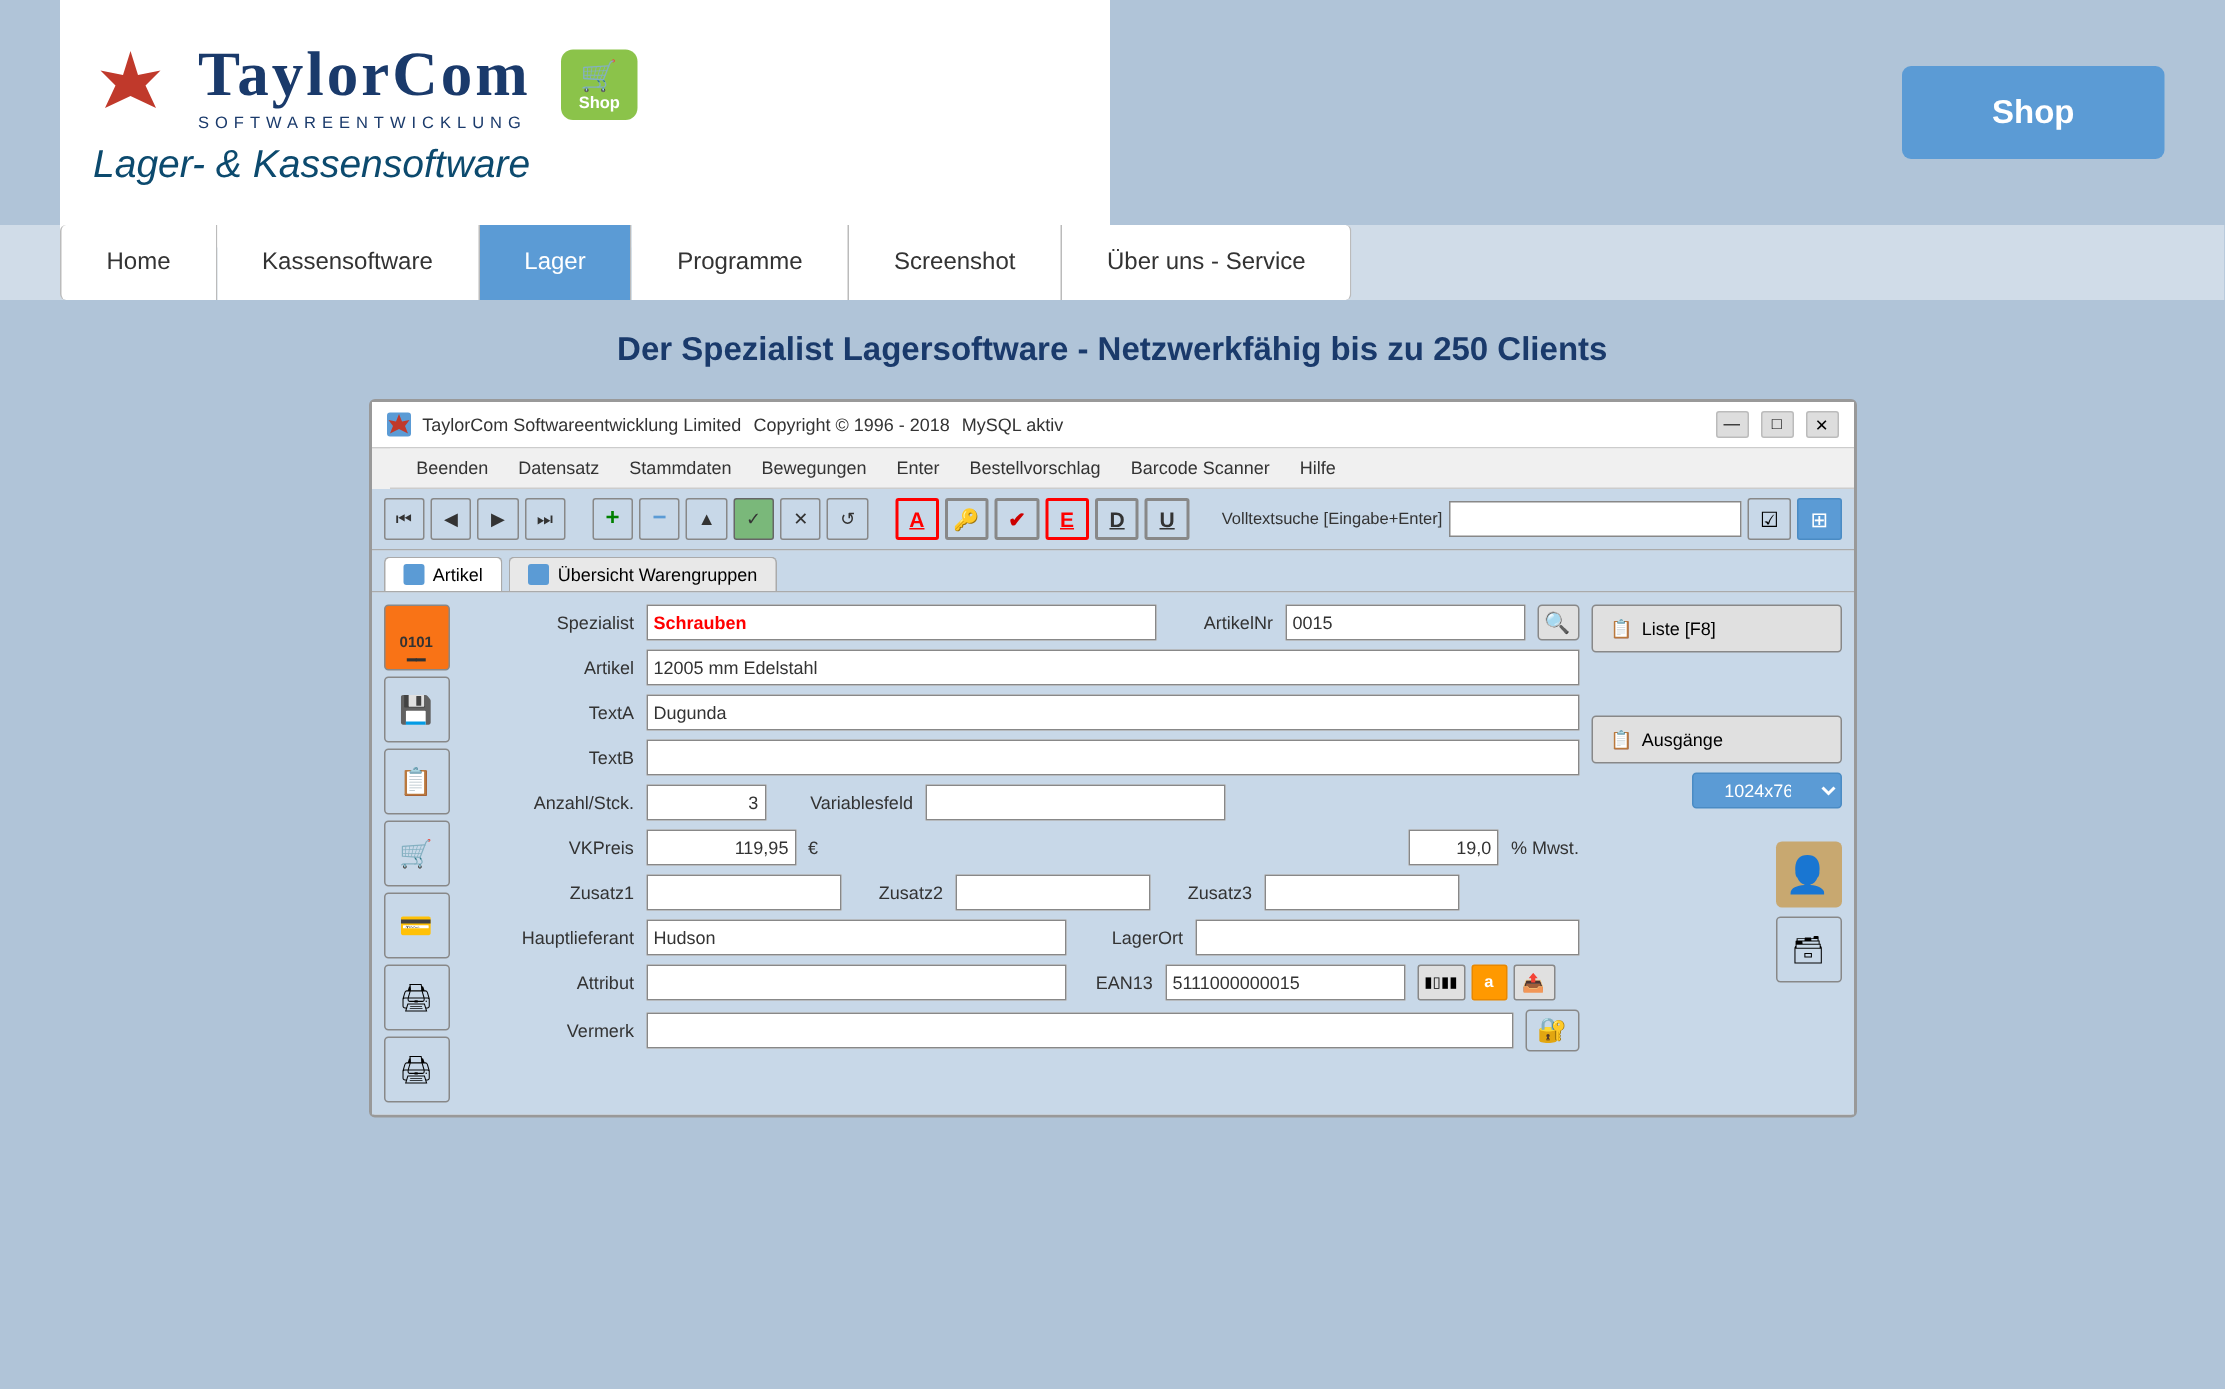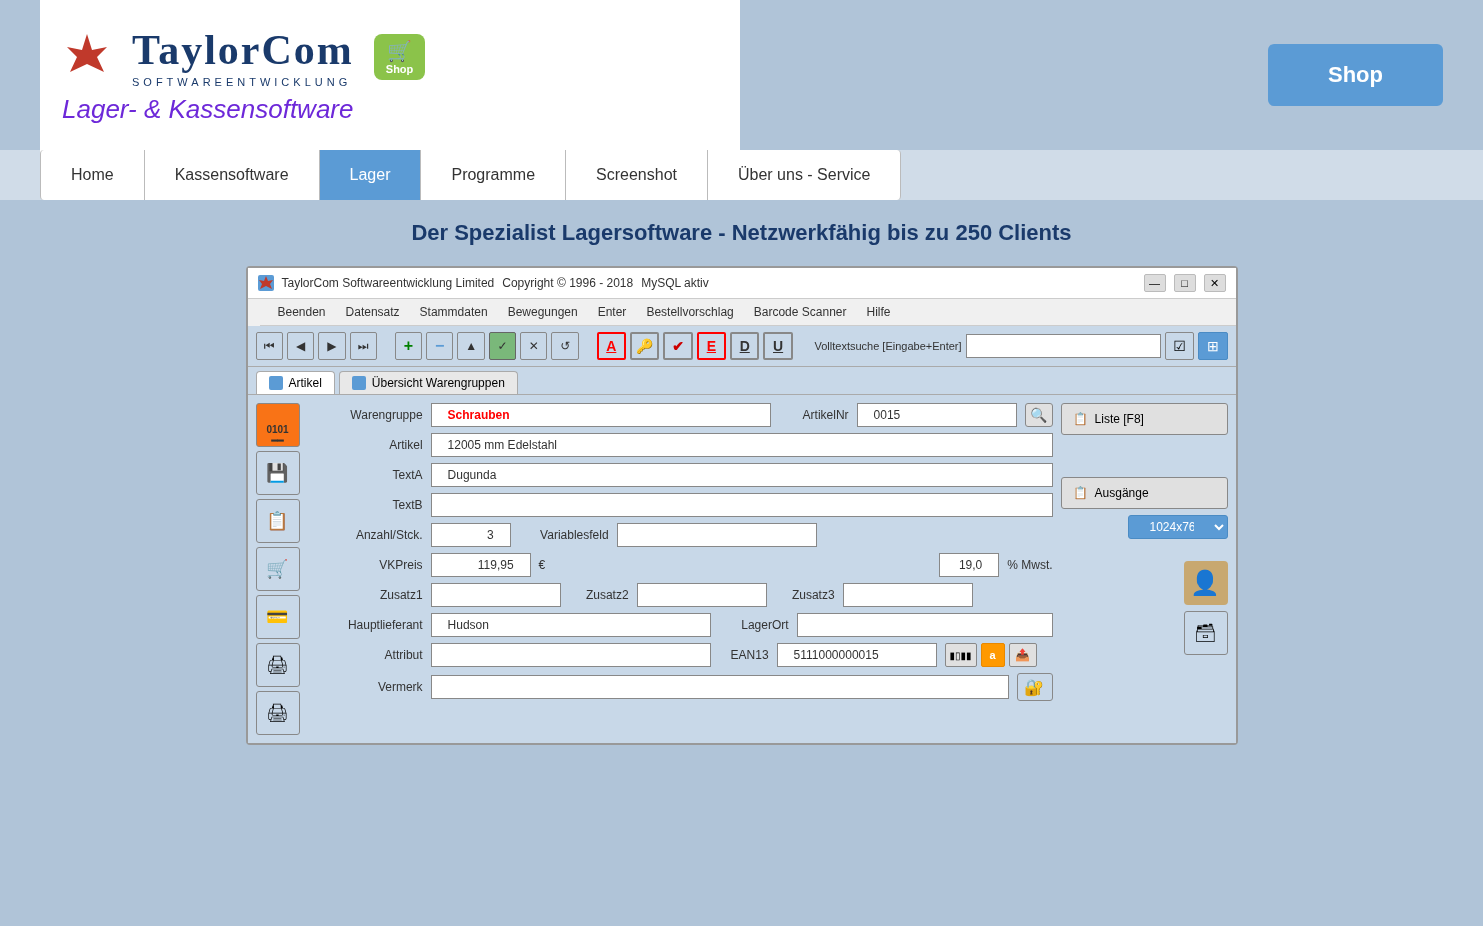--- a/index.html
+++ b/index.html
@@ -54,21 +54,21 @@
       font-weight: bold;
     }
     .logo-subtitle {
       font-size: 11px;
       color: #1a3a6b;
       letter-spacing: 4px;
       margin-top: 2px;
     }
     .logo-tagline {
       font-size: 26px;
-      color: #6d28d9;
+      color: #0c4a6e;
       margin-top: 6px;
       font-style: italic;
     }
     .shop-button {
       background: #5b9bd5;
       color: white;
       font-size: 22px;
       font-weight: bold;
       border: none;
       border-radius: 6px;
@@ -312,21 +312,21 @@
       font-size: 12px;
       color: #333;
       font-weight: normal;
       text-align: right;
       min-width: 110px;
     }
     .form-input {
       background: #d8d8d8;
       border: 1px solid #888;
       height: 24px;
-      padding: 2px 16px;
+      padding: 2px 4px;
       font-size: 12px;
       color: #333;
     }
     .form-input.white { background: white; }
     .form-input.red-text { color: red; font-weight: bold; }
     .form-input-wide { width: 340px; }
 
     .sw-right-panel {
       display: flex;
       flex-direction: column;
@@ -550,21 +550,21 @@
         <div class="sb-btn">📋</div>
         <div class="sb-btn">🛒</div>
         <div class="sb-btn">💳</div>
         <div class="sb-btn">🖨</div>
         <div class="sb-btn">🖨</div>
       </div>
 
       <div class="sw-form-main">
 
         <div class="form-row">
-          <span class="form-label">Warengruppe</span>
+          <span class="form-label">Spezialist</span>
           <input class="form-input form-input-wide white red-text" type="text" value="Schrauben" style="color: red; font-weight: bold; width: 340px;">
           <span class="form-label" style="min-width:70px; text-align:right;">ArtikelNr</span>
           <input class="form-input white" type="text" style="width: 160px;" value="0015">
           <div class="search-icon-btn">🔍</div>
         </div>
 
         <div class="form-row">
           <span class="form-label">Artikel</span>
           <input class="form-input white" type="text" style="flex: 1 1 0%;" value="12005 mm Edelstahl">
         </div>

